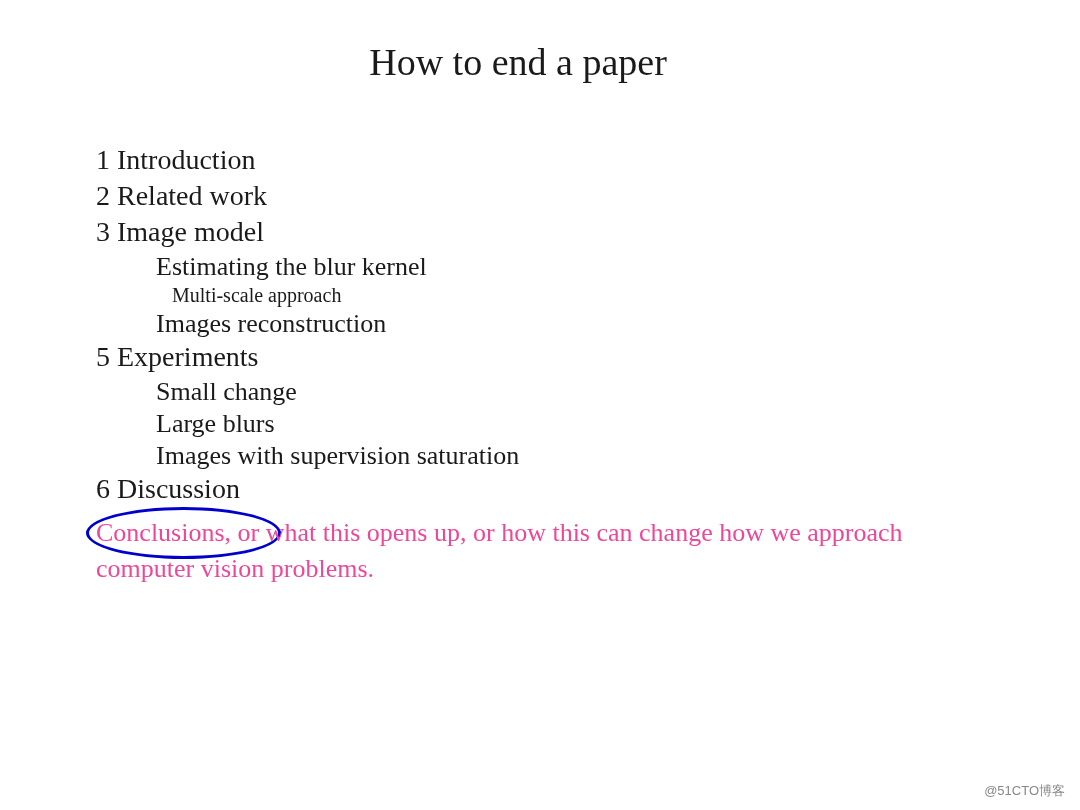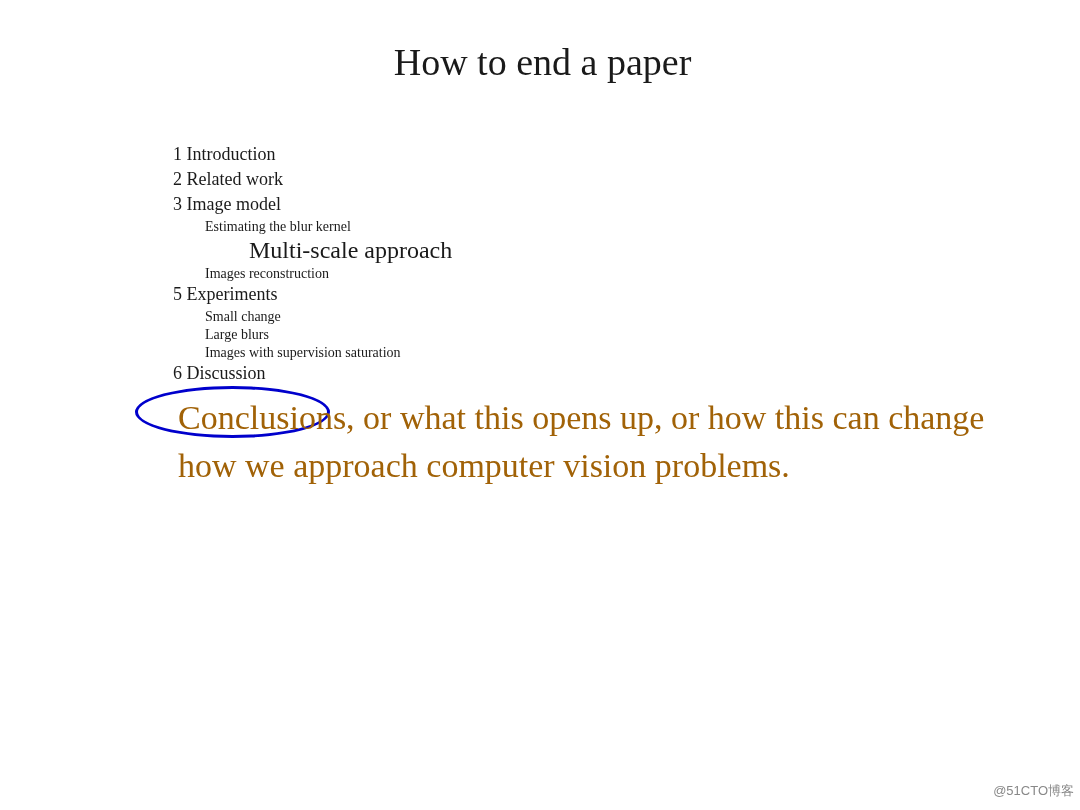--- a/index.html
+++ b/index.html
@@ -15,21 +15,21 @@
       font-family: Georgia, 'Times New Roman', serif;
       overflow: hidden;
       position: relative;
     }
 
     .page-container {
       width: 1080px;
       height: 810px;
       background: #ffffff;
       position: relative;
-      padding: 40px 80px 40px 85px;
+      padding: 40px 80px 40px 36px;
     }
 
     .title {
       text-align: center;
       font-size: 38px;
       font-weight: normal;
       color: #1a1a1a;
       margin-bottom: 60px;
       font-family: Georgia, 'Times New Roman', serif;
     }
@@ -40,66 +40,64 @@
     }
 
     .toc-item {
       font-size: 26px;
       color: #1a1a1a;
       margin-bottom: 6px;
       font-family: Georgia, 'Times New Roman', serif;
     }
 
     .toc-item.level1 {
-      font-size: 18px;
+      font-size: 28px;
       margin-bottom: 4px;
-      margin-left: 28px;
     }
 
     .toc-item.level2 {
-      font-size: 14px;
+      font-size: 26px;
       margin-left: 60px;
       margin-bottom: 2px;
     }
 
     .toc-item.level3 {
-      font-size: 24px;
-      margin-left: 104px;
+      font-size: 20px;
+      margin-left: 76px;
       margin-bottom: 2px;
     }
 
     .conclusions-section {
       margin-top: 10px;
       position: relative;
     }
 
     .conclusions-text {
-      font-size: 34px;
-      color: #a16207;
+      font-size: 26px;
+      color: #ec4899;
       font-family: Georgia, 'Times New Roman', serif;
       line-height: 1.4;
       position: relative;
-      margin-left: 33px;
     }
 
     .circle-highlight {
       position: absolute;
       top: -8px;
       left: -10px;
       width: 195px;
       height: 52px;
       border: 3px solid #0000cc;
       border-radius: 50%;
       pointer-events: none;
     }
 
     .watermark {
       position: absolute;
       bottom: 10px;
-      right: 6px;
+      right: 15px;
       font-size: 13px;
       color: #888888;
       font-family: Arial, sans-serif;
     }
   </style>
 </head>
 <body>
 
 <div class="page-container">
 

